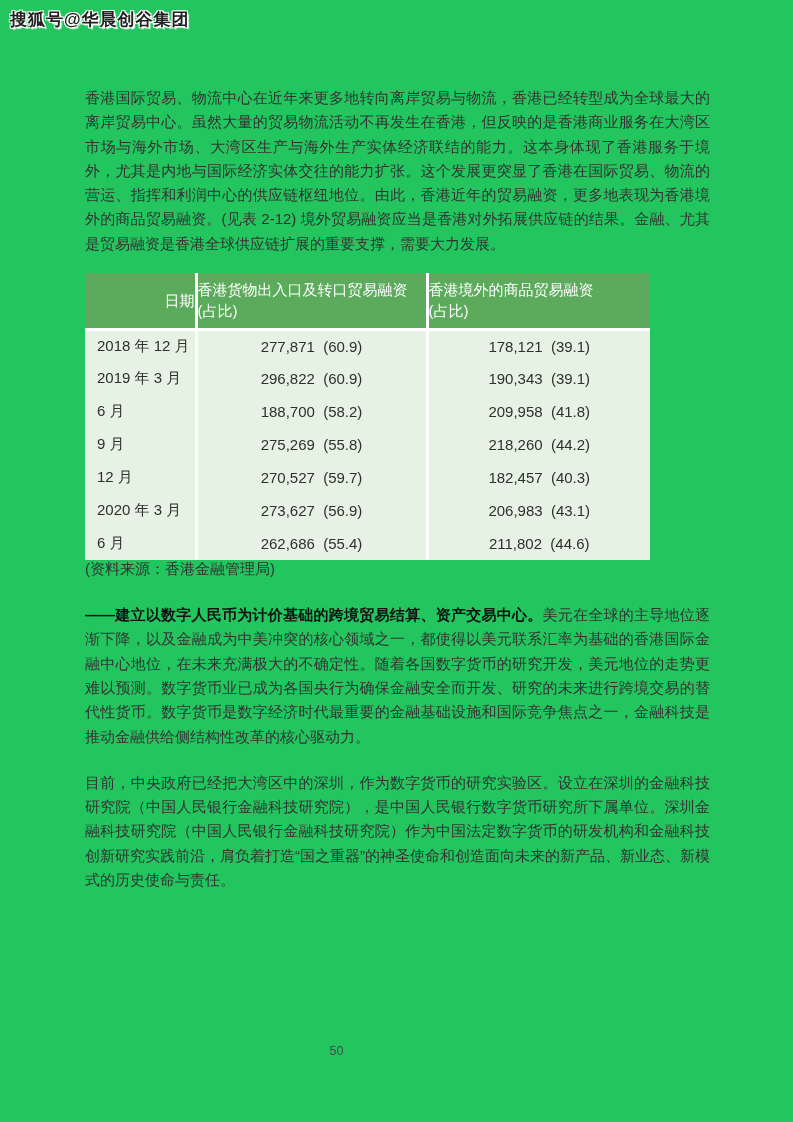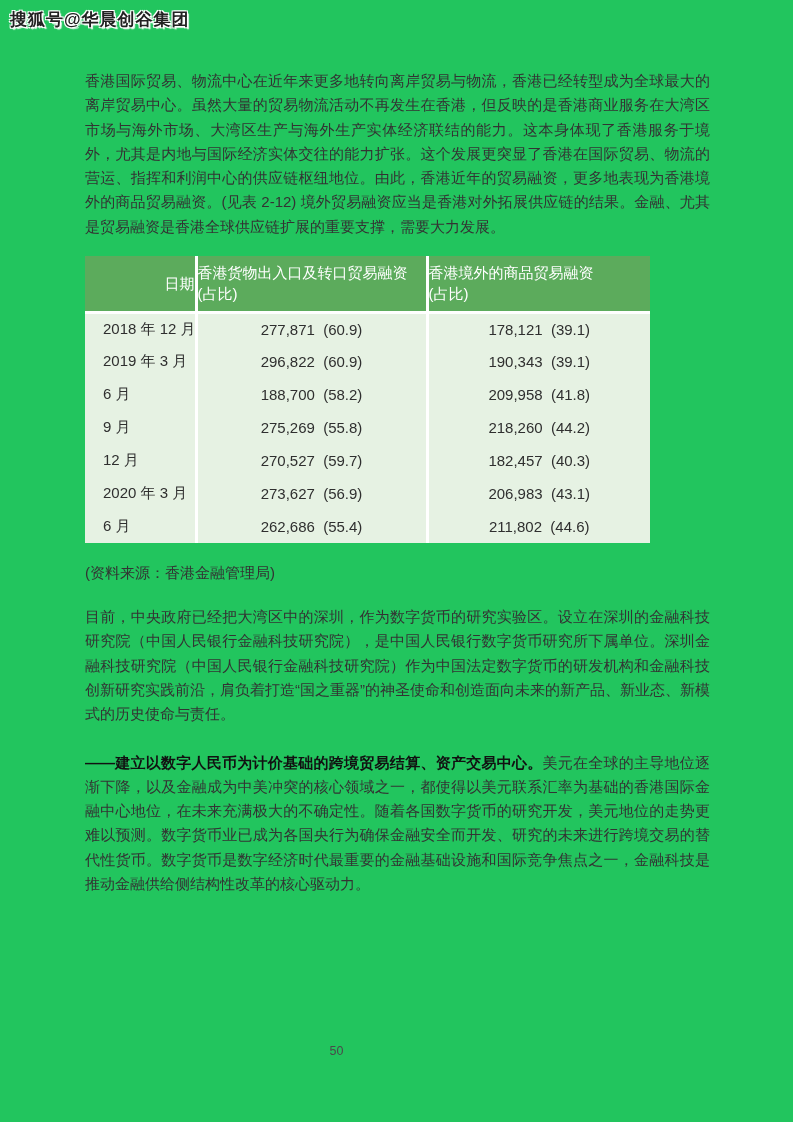--- a/index.html
+++ b/index.html
@@ -23,21 +23,21 @@
     font-weight: bold;
     color: #222222;
     letter-spacing: 1px;
     text-shadow:
       -1px -1px 0 #ffffff, 1px -1px 0 #ffffff,
       -1px 1px 0 #ffffff, 1px 1px 0 #ffffff,
       2px 2px 1px rgba(255,255,255,0.9);
   }
   .content {
     position: absolute;
-    top: 69px;
+    top: 86px;
     left: 85px;
     width: 625px;
   }
   p.body-text {
     font-size: 15px;
     line-height: 24.3px;
     text-align: justify;
     color: #333333;
   }
   p.body-text strong { color: #111111; }
@@ -73,24 +73,23 @@
   }
   table.data-table thead th + th { border-left: 3px solid #ffffff; }
   table.data-table tbody td {
     background: #e6f2e3;
     height: 33px;
     vertical-align: middle;
     color: #2f2f2f;
     white-space: pre;
   }
   table.data-table tbody td + td { border-left: 3px solid #ffffff; }
-  td.c-date { text-align: left; padding-left: 18px; }
+  td.c-date { text-align: left; padding-left: 12px; }
   td.c-num  { text-align: center; }
   .source-note {
-    margin-top: 21px;
     font-size: 15px;
     color: #333333;
   }
   .para-2 { margin-top: 24px; }
   .para-3 { margin-top: 22px; }
   .page-number {
     position: absolute;
     top: 1044px;
     left: 0;
     width: 673px;
@@ -164,21 +163,21 @@
         <tr>
           <td class="c-date">6 月</td>
           <td class="c-num">262,686  (55.4)</td>
           <td class="c-num">211,802  (44.6)</td>
         </tr>
       </tbody>
     </table>
 
     <div class="source-note">(资料来源：香港金融管理局)</div>
 
+    <p class="body-text para-2"><strong>——建立以数字人民币为计价基础的跨境贸易结算、资产交易中心。</strong><span>美元在全球的主导地位逐渐下降，以及金融成为中美冲突的核心领域之一，都使得以美元联系汇率为基础的香港国际金融中心地位，在未来充满极大的不确定性。随着各国数字货币的研究开发，美元地位的走势更难以预测。数字货币业已成为各国央行为确保金融安全而开发、研究的未来进行跨境交易的替代性货币。数字货币是数字经济时代最重要的金融基础设施和国际竞争焦点之一，金融科技是推动金融供给侧结构性改革的核心驱动力。</span></p>
+
     <p class="body-text para-3">目前，中央政府已经把大湾区中的深圳，作为数字货币的研究实验区。设立在深圳的金融科技研究院（中国人民银行金融科技研究院），是中国人民银行数字货币研究所下属单位。深圳金融科技研究院（中国人民银行金融科技研究院）作为中国法定数字货币的研发机构和金融科技创新研究实践前沿，肩负着打造“国之重器”的神圣使命和创造面向未来的新产品、新业态、新模式的历史使命与责任。</p>
-
-    <p class="body-text para-2"><strong>——建立以数字人民币为计价基础的跨境贸易结算、资产交易中心。</strong><span>美元在全球的主导地位逐渐下降，以及金融成为中美冲突的核心领域之一，都使得以美元联系汇率为基础的香港国际金融中心地位，在未来充满极大的不确定性。随着各国数字货币的研究开发，美元地位的走势更难以预测。数字货币业已成为各国央行为确保金融安全而开发、研究的未来进行跨境交易的替代性货币。数字货币是数字经济时代最重要的金融基础设施和国际竞争焦点之一，金融科技是推动金融供给侧结构性改革的核心驱动力。</span></p>
 
   </div>
 
   <div class="page-number">50</div>
 
 </div>
 
 </body></html>

